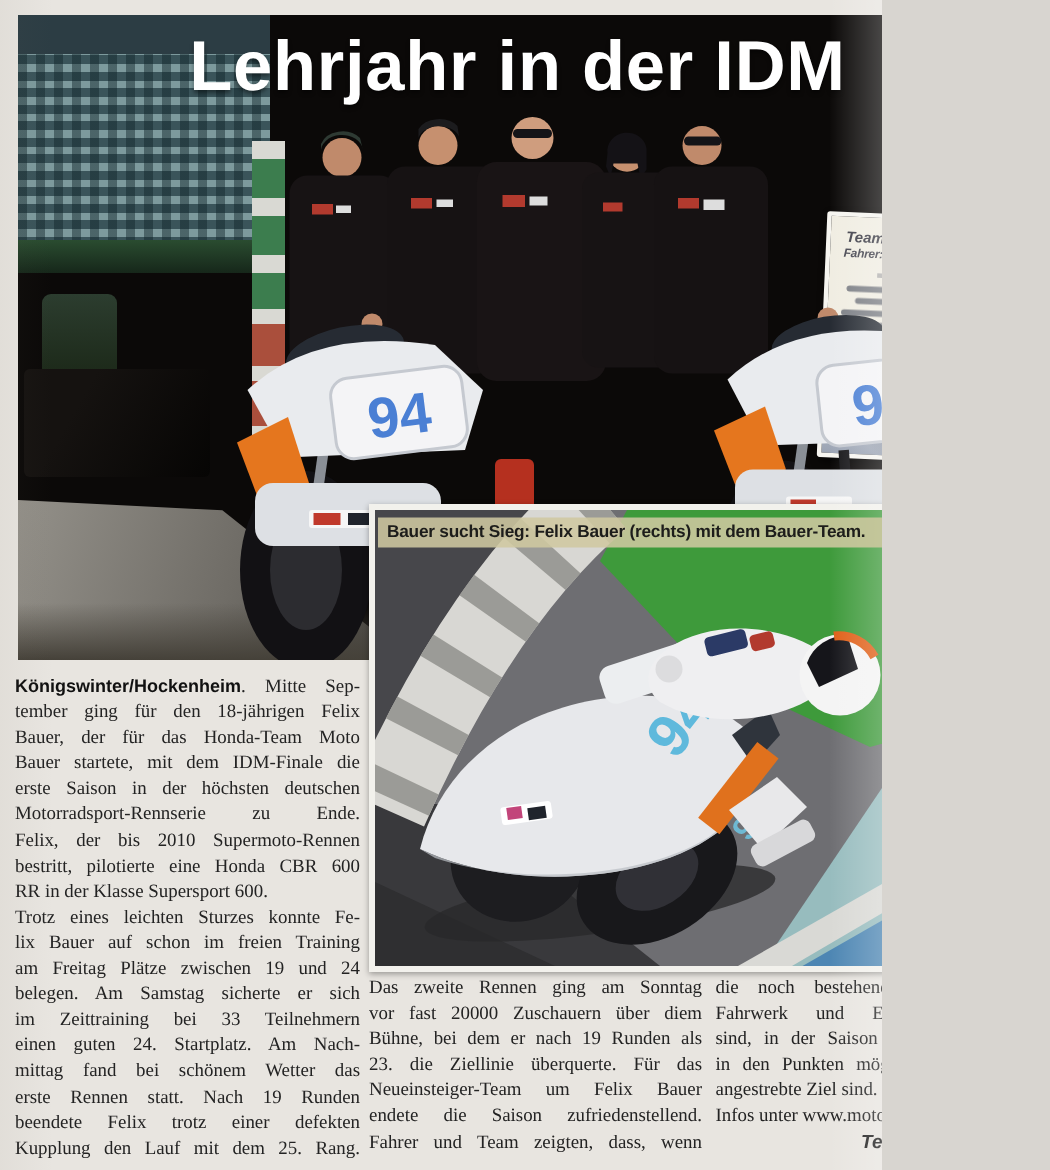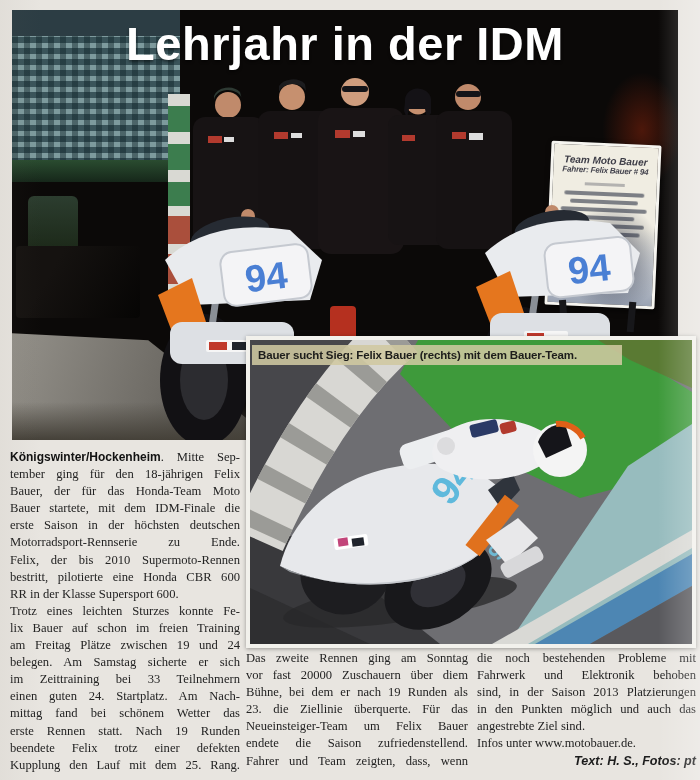--- a/index.html
+++ b/index.html
@@ -1,16 +1,16 @@
 <!DOCTYPE html>
 <html><head>
 <meta charset="utf-8">
 <style>
   html,body { margin:0; padding:0; background:#d8d5d0; }
-  .page { position:relative; width:700px; height:780px; background:#e8e5e0; overflow:hidden;
+  .page { position:relative; width:588px; height:780px; background:#e8e5e0; overflow:hidden;
           font-family:"Liberation Sans", sans-serif; }
   .page::after { content:""; position:absolute; inset:0; pointer-events:none;
           background:linear-gradient(90deg, rgba(120,110,95,.06), rgba(255,255,255,0) 6%, rgba(255,255,255,0) 94%, rgba(255,255,255,.25)); }
 
   
   .photo-main { position:absolute; left:12px; top:10px; width:666px; height:430px;
           background:#0b0908; overflow:hidden; }
   .grandstand { position:absolute; left:0; top:0; width:168px; height:152px;
           background:
             linear-gradient(180deg, #2c3d44 0 26px, rgba(0,0,0,0) 26px),

